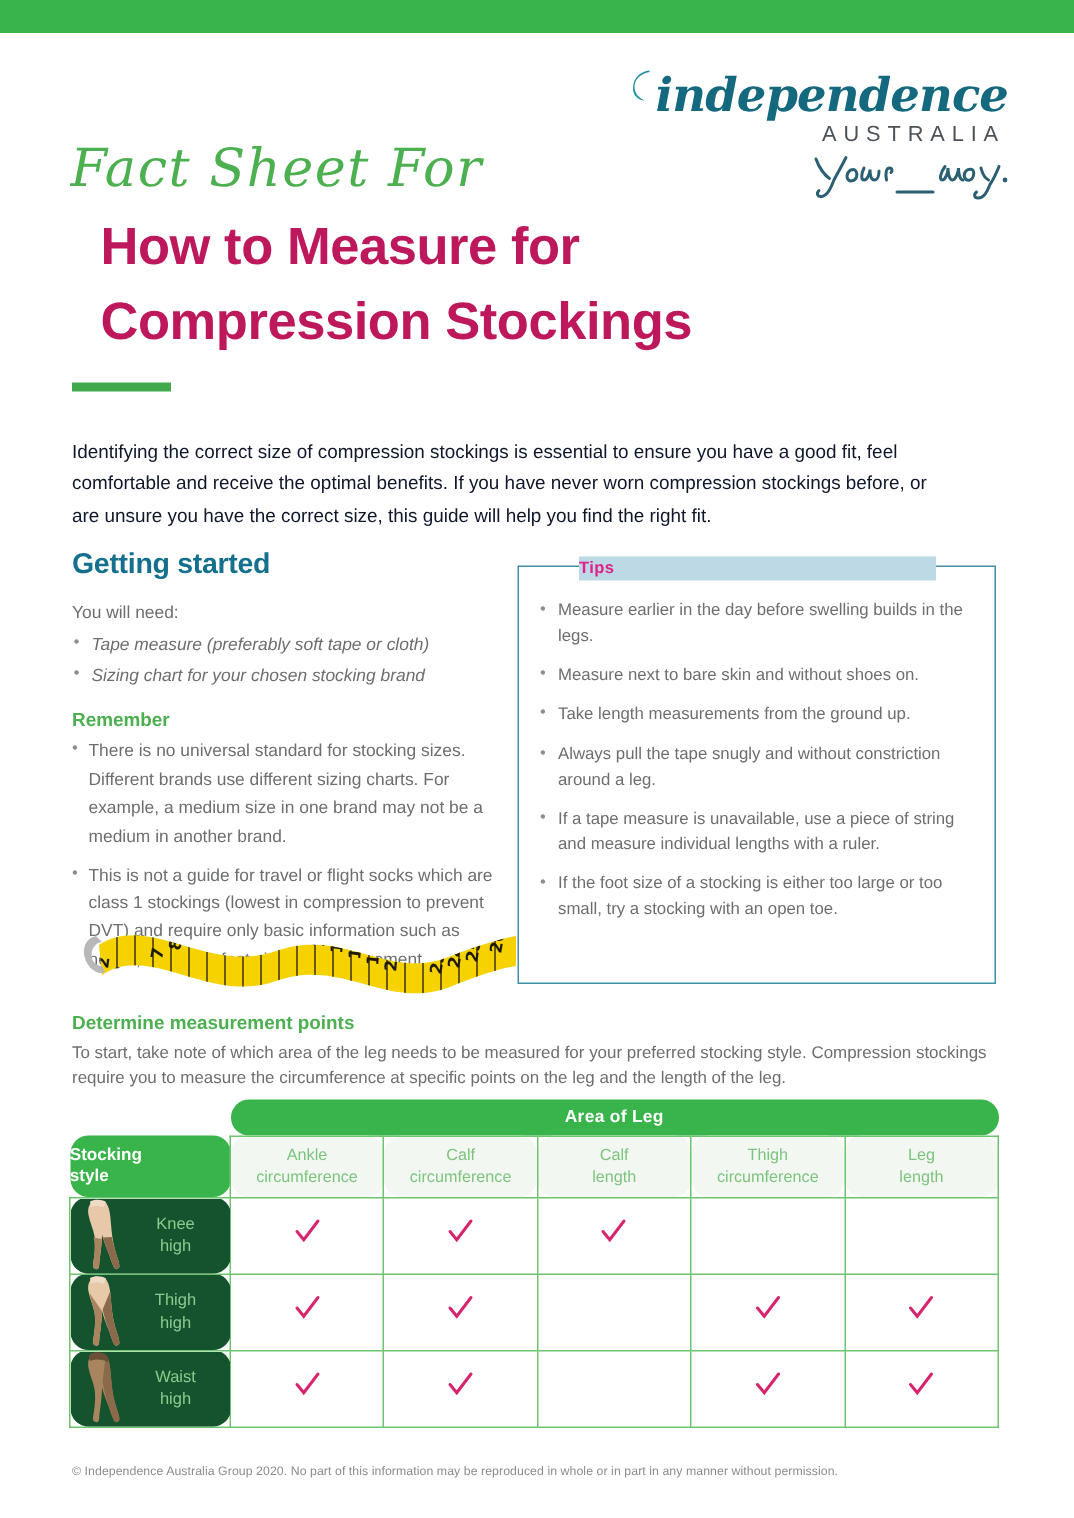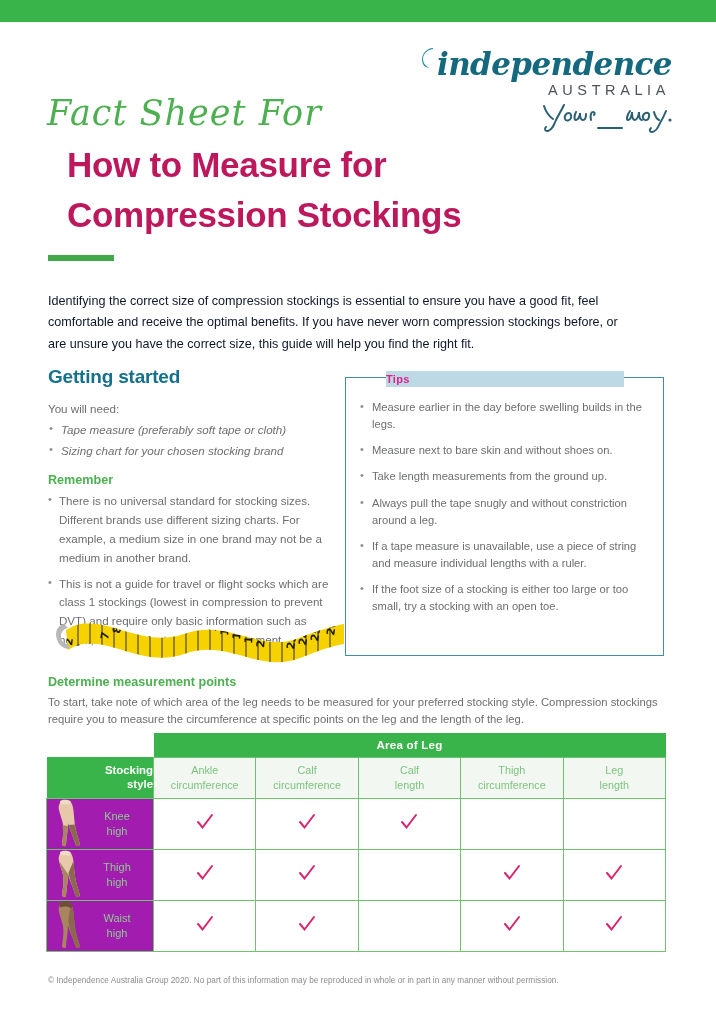--- a/index.html
+++ b/index.html
@@ -241,53 +241,53 @@
 
   
   .tbl {
     position: absolute;
     top: 733px;
     left: 46px;
     width: 620px;
     border-collapse: collapse;
     table-layout: fixed;
   }
-  .tbl td, .tbl th { padding: 0; }
+  .tbl td, .tbl th { padding: 0; border-radius: 12px; }
   .corner { width: 107px; border: none; background: #ffffff; }
   .area-head {
     background: #39b44a;
     color: #ffffff;
     font-size: 11.6px;
     font-weight: 700;
     text-align: center;
     height: 24px;
     letter-spacing: 0.2px;
   }
   .stock-style {
     background: #39b44a;
     color: #ffffff;
     font-size: 11.4px;
     font-weight: 700;
-    text-align: right;
+    text-align: left;
     height: 41px;
     line-height: 1.28;
     vertical-align: middle;
   }
   .sub-head {
     background: #f3f7f2;
     border: 1px solid #6dc46e;
     color: #7cc47e;
     font-size: 10.8px;
     text-align: center;
     height: 41px;
     line-height: 1.3;
     vertical-align: middle;
   }
   .rowlabel {
-    background: #a21caf;
+    background: #14532d;
     border: 1px solid #6dc46e;
     height: 51px;
     position: relative;
     vertical-align: middle;
   }
   .rowlabel-inner {
     display: flex;
     align-items: center;
     justify-content: flex-start;
     height: 100%;

